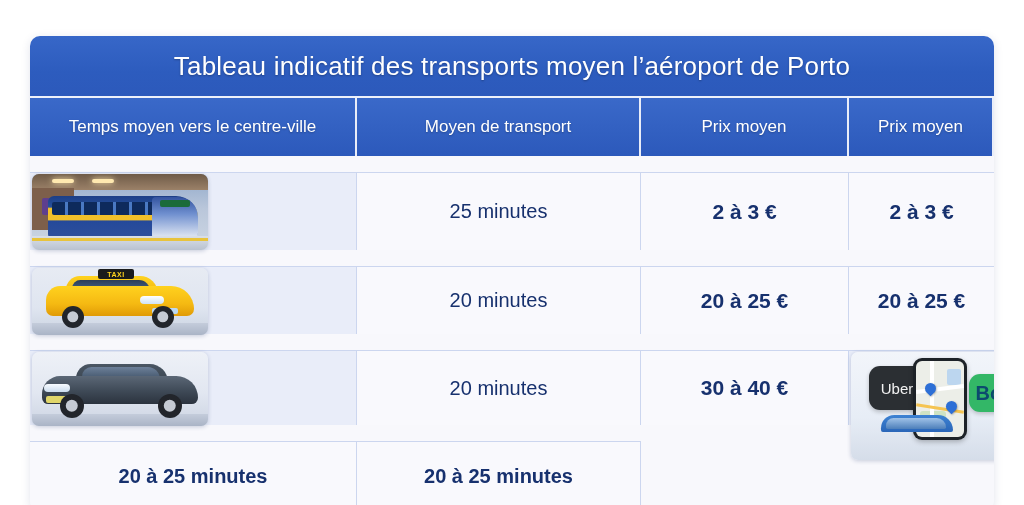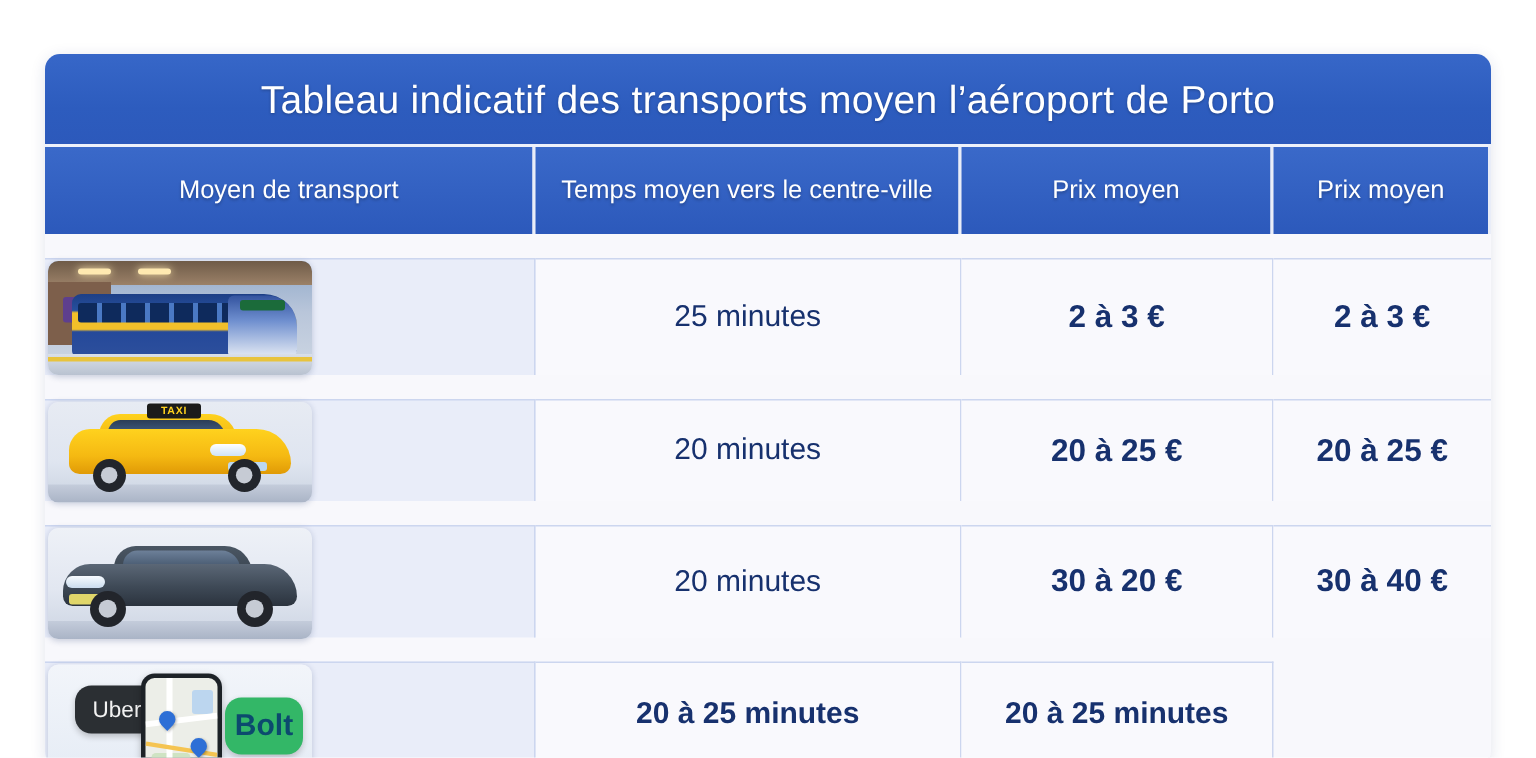--- a/index.html
+++ b/index.html
@@ -158,21 +158,21 @@
   .priv-cabin { left:44px; top:12px; width:92px; height:20px; background:linear-gradient(180deg,#4a5663,#39434f); border-radius: 16px 20px 2px 2px; }
   .priv-glass { left:50px; top:15px; width:78px; height:14px; background:linear-gradient(180deg,#6d8099,#3c4e64); border-radius:11px 14px 2px 2px; }
   .priv-w1 { left:28px; top:42px; width:24px; height:24px; }
   .priv-w2 { left:126px; top:42px; width:24px; height:24px; }
   .priv-lamp { left:12px; top:32px; width:26px; height:8px; background:linear-gradient(180deg,#f7fbff,#cbdcee); border-radius:4px; }
   .priv-plate { left:14px; top:44px; width:24px; height:7px; background:#e0d66a; border-radius:2px; }
 
   
   .thumb-apps { top: 1px; height: 108px; background: linear-gradient(180deg,#f2f5fa 0%,#e7edf6 60%,#d5dde9 100%); }
   .badge-uber {
-    position:absolute; left:18px; top:14px; width:56px; height:32px;
+    position:absolute; left:18px; top:14px; width:56px; height:44px;
     background:#2b2f33; border-radius:11px; display:flex; align-items:center; justify-content:center;
     box-shadow:0 2px 4px rgba(0,0,0,.22);
   }
   .badge-uber span { color:#f2f2f2; font-size:15px; }
   .badge-bolt {
     position:absolute; left:118px; top:22px; width:52px; height:38px;
     background:#33b767; border-radius:11px; display:flex; align-items:center; justify-content:center;
     box-shadow:0 2px 4px rgba(0,0,0,.2);
   }
   .badge-bolt span { color:#0c4a6e; font-size:20px; font-weight:bold; }
@@ -201,22 +201,22 @@
 <body>
 
 <div class="card">
 
   <div class="title-bar">
     <div class="title">Tableau indicatif des transports moyen l’aéroport de Porto</div>
   </div>
 
   <div class="grid">
 
+    <div class="hcell">Temps moyen vers le centre-ville</div>
     <div class="hcell">Moyen de transport</div>
-    <div class="hcell">Temps moyen vers le centre-ville</div>
     <div class="hcell">Prix moyen</div>
     <div class="hcell">Prix moyen</div>
 
     <div class="cell mode r1">
       <div class="thumb thumb-metro">
         <div class="metro-ceiling"></div>
         <div class="metro-light" style="left:20px"></div>
         <div class="metro-light" style="left:60px"></div>
         <div class="metro-wall"></div>
         <div class="metro-sign"></div>
@@ -260,21 +260,20 @@
         <div class="car priv-glass"></div>
         <div class="car priv-body"></div>
         <div class="car priv-lamp"></div>
         <div class="car priv-plate"></div>
         <div class="car wheel priv-w1"></div>
         <div class="car wheel priv-w2"></div>
       </div>
       <div class="mode-label">Transport privé</div>
     </div>
     <div class="cell r3">20 minutes</div>
-    <div class="cell price r3">30 à 20 €</div>
     <div class="cell price r3">30 à 40 €</div>
 
     <div class="cell mode r4">
       <div class="thumb thumb-apps">
 
         <div class="badge-uber">
             <span>Uber</span>
           </div>
         <div class="phone">
           <div class="phone-screen">

